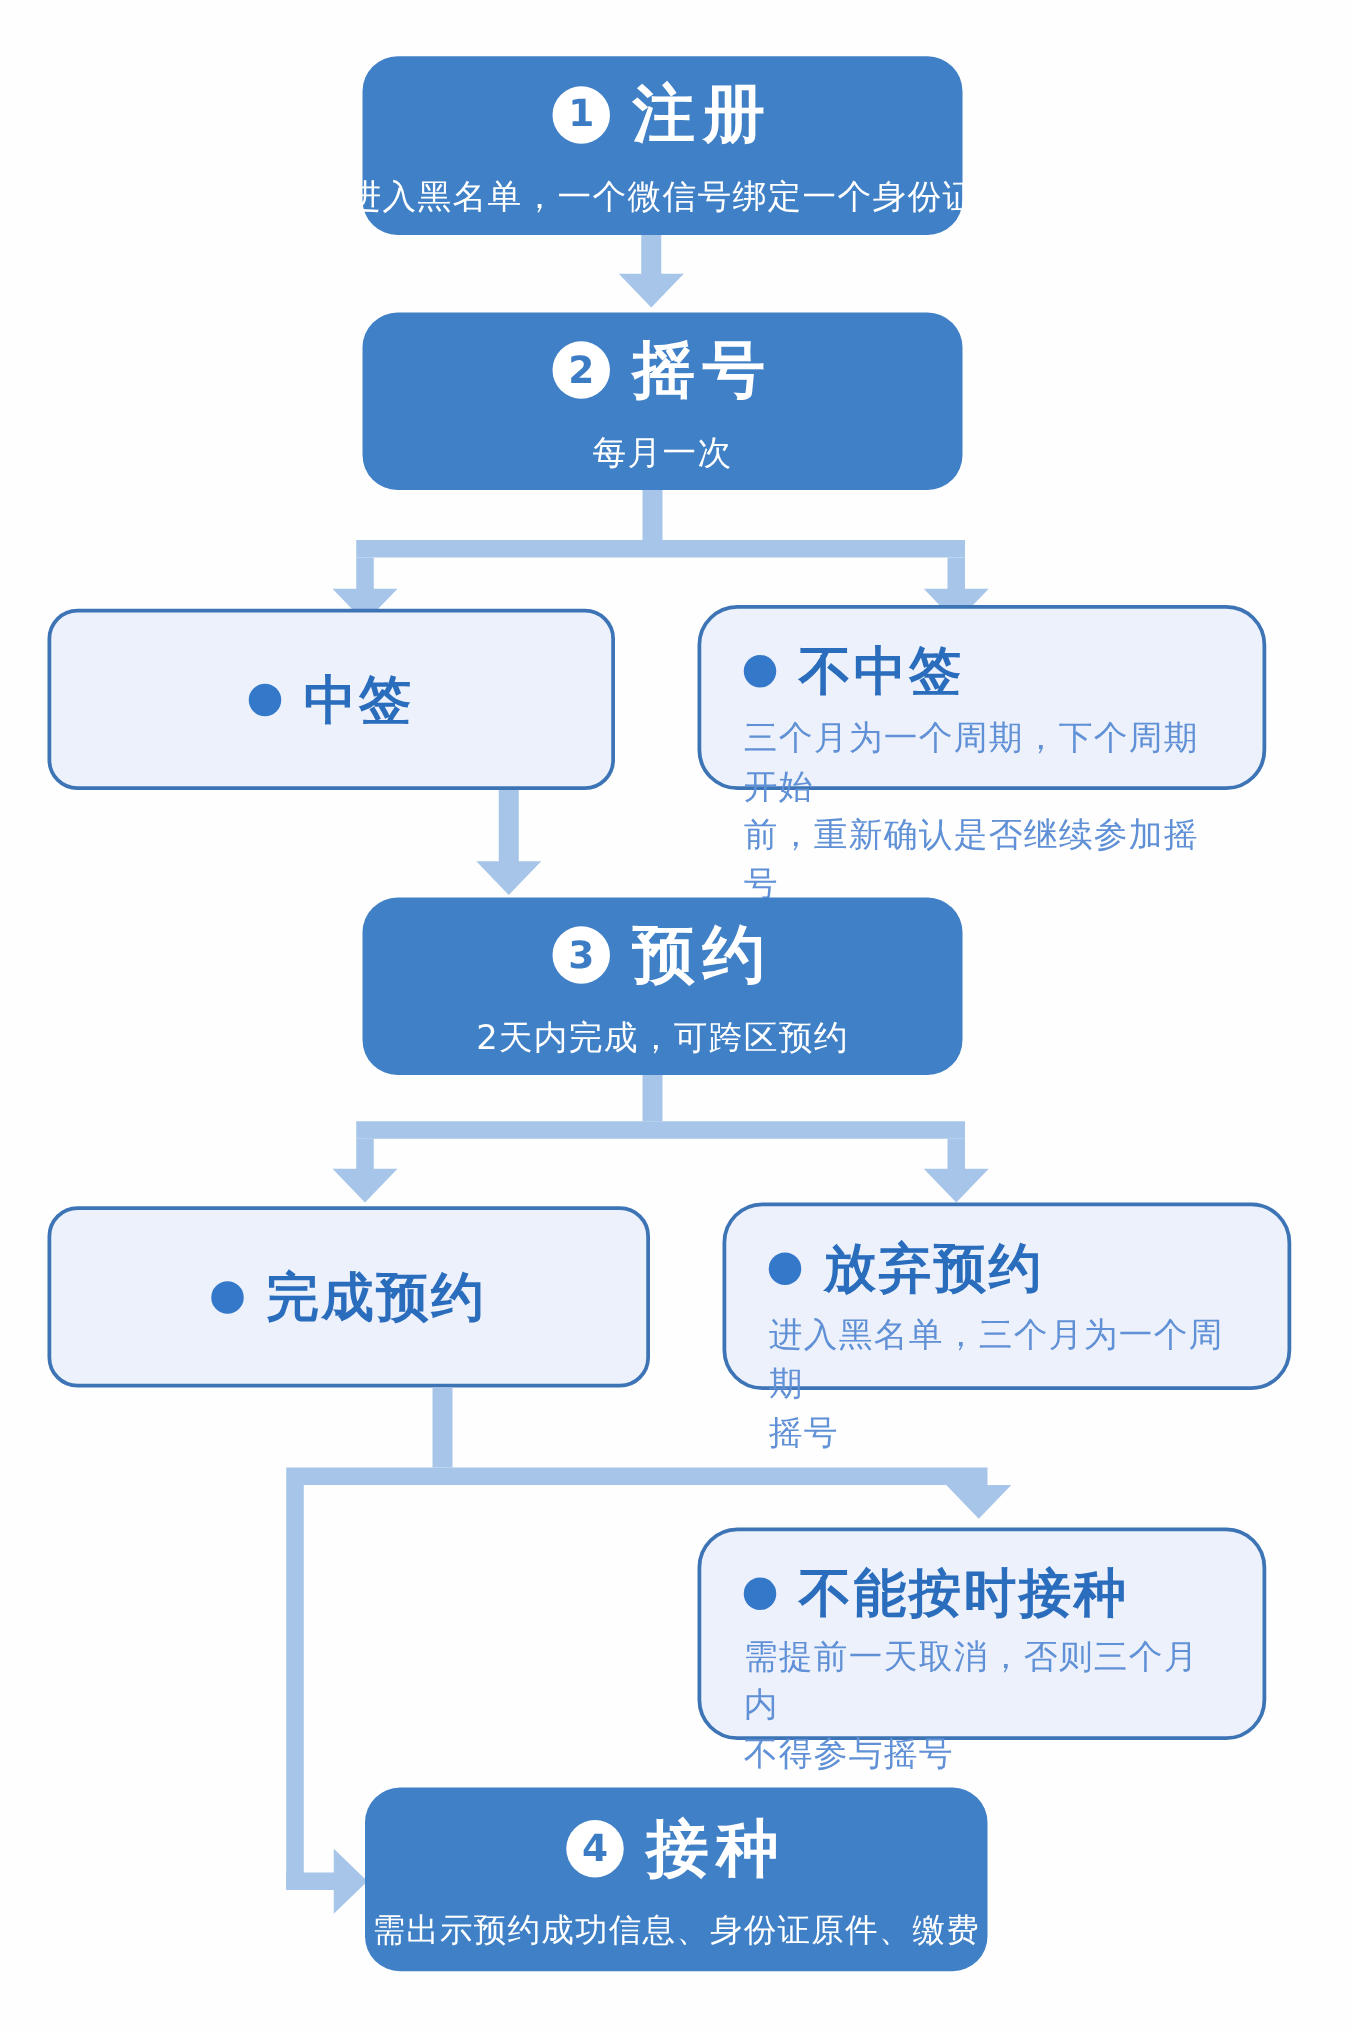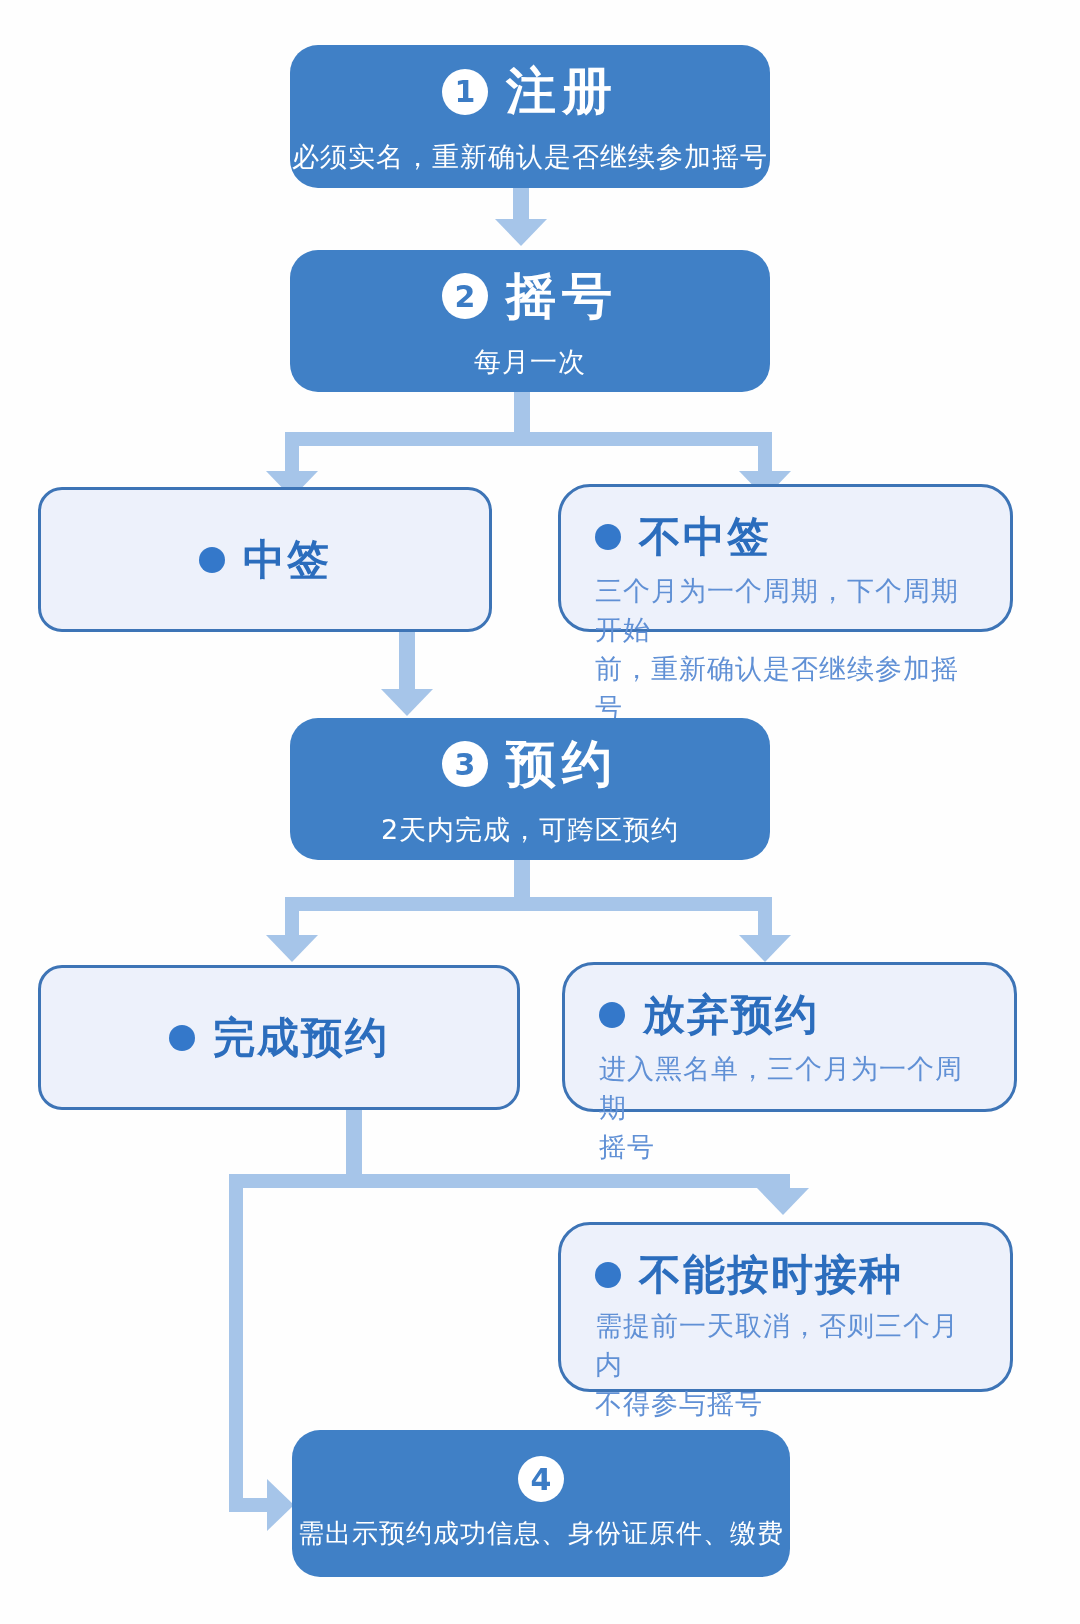--- a/index.html
+++ b/index.html
@@ -47,21 +47,21 @@
 </head>
 <body>
 
 <div class="canvas">
 
   <div class="step" style="left:290px;top:45px;width:480px;height:143px;">
     <div class="step-title-row">
       <span class="num-badge">1</span>
       <span class="step-title">注册</span>
     </div>
-    <div class="step-sub">必须实名，重新确认是否继续参加摇号</div>
+    <div class="step-sub">进入黑名单，一个微信号绑定一个身份证</div>
   </div>
 
   <div class="c" style="left:513px;top:188px;width:16px;height:34px;"></div>
   <div class="head-down" style="left:495px;top:219px;"></div>
 
   <div class="step" style="left:290px;top:250px;width:480px;height:142px;">
     <div class="step-title-row">
       <span class="num-badge">2</span>
       <span class="step-title">摇号</span>
     </div>
@@ -109,21 +109,21 @@
   <div class="c" style="left:758px;top:911px;width:14px;height:26px;"></div>
   <div class="head-down" style="left:739px;top:935px;"></div>
 
   <div class="outcome centered" style="left:38px;top:965px;width:482px;height:145px;">
     <div class="head-row">
       <span class="bullet"></span>
       <span class="outcome-label">完成预约</span>
     </div>
   </div>
 
-  <div class="outcome padded" style="left:562px;top:962px;width:455px;height:150px;">
+  <div class="outcome padded" style="left:578px;top:962px;width:455px;height:150px;">
     <div class="head-row">
       <span class="bullet"></span>
       <span class="outcome-label">放弃预约</span>
     </div>
     <div class="note">进入黑名单，三个月为一个周期
 摇号</div>
   </div>
 
   <div class="c" style="left:346px;top:1110px;width:16px;height:64px;"></div>
   <div class="c" style="left:229px;top:1174px;width:561px;height:14px;"></div>
@@ -137,17 +137,18 @@
       <span class="bullet"></span>
       <span class="outcome-label">不能按时接种</span>
     </div>
     <div class="note">需提前一天取消，否则三个月内
 不得参与摇号</div>
   </div>
 
   <div class="step" style="left:292px;top:1430px;width:498px;height:147px;">
     <div class="step-title-row">
       <span class="num-badge">4</span>
+      <span class="step-title">接种</span>
     </div>
     <div class="step-sub" style="font-size:26px;">需出示预约成功信息、身份证原件、缴费</div>
   </div>
 
 </div>
 
 </body></html>

